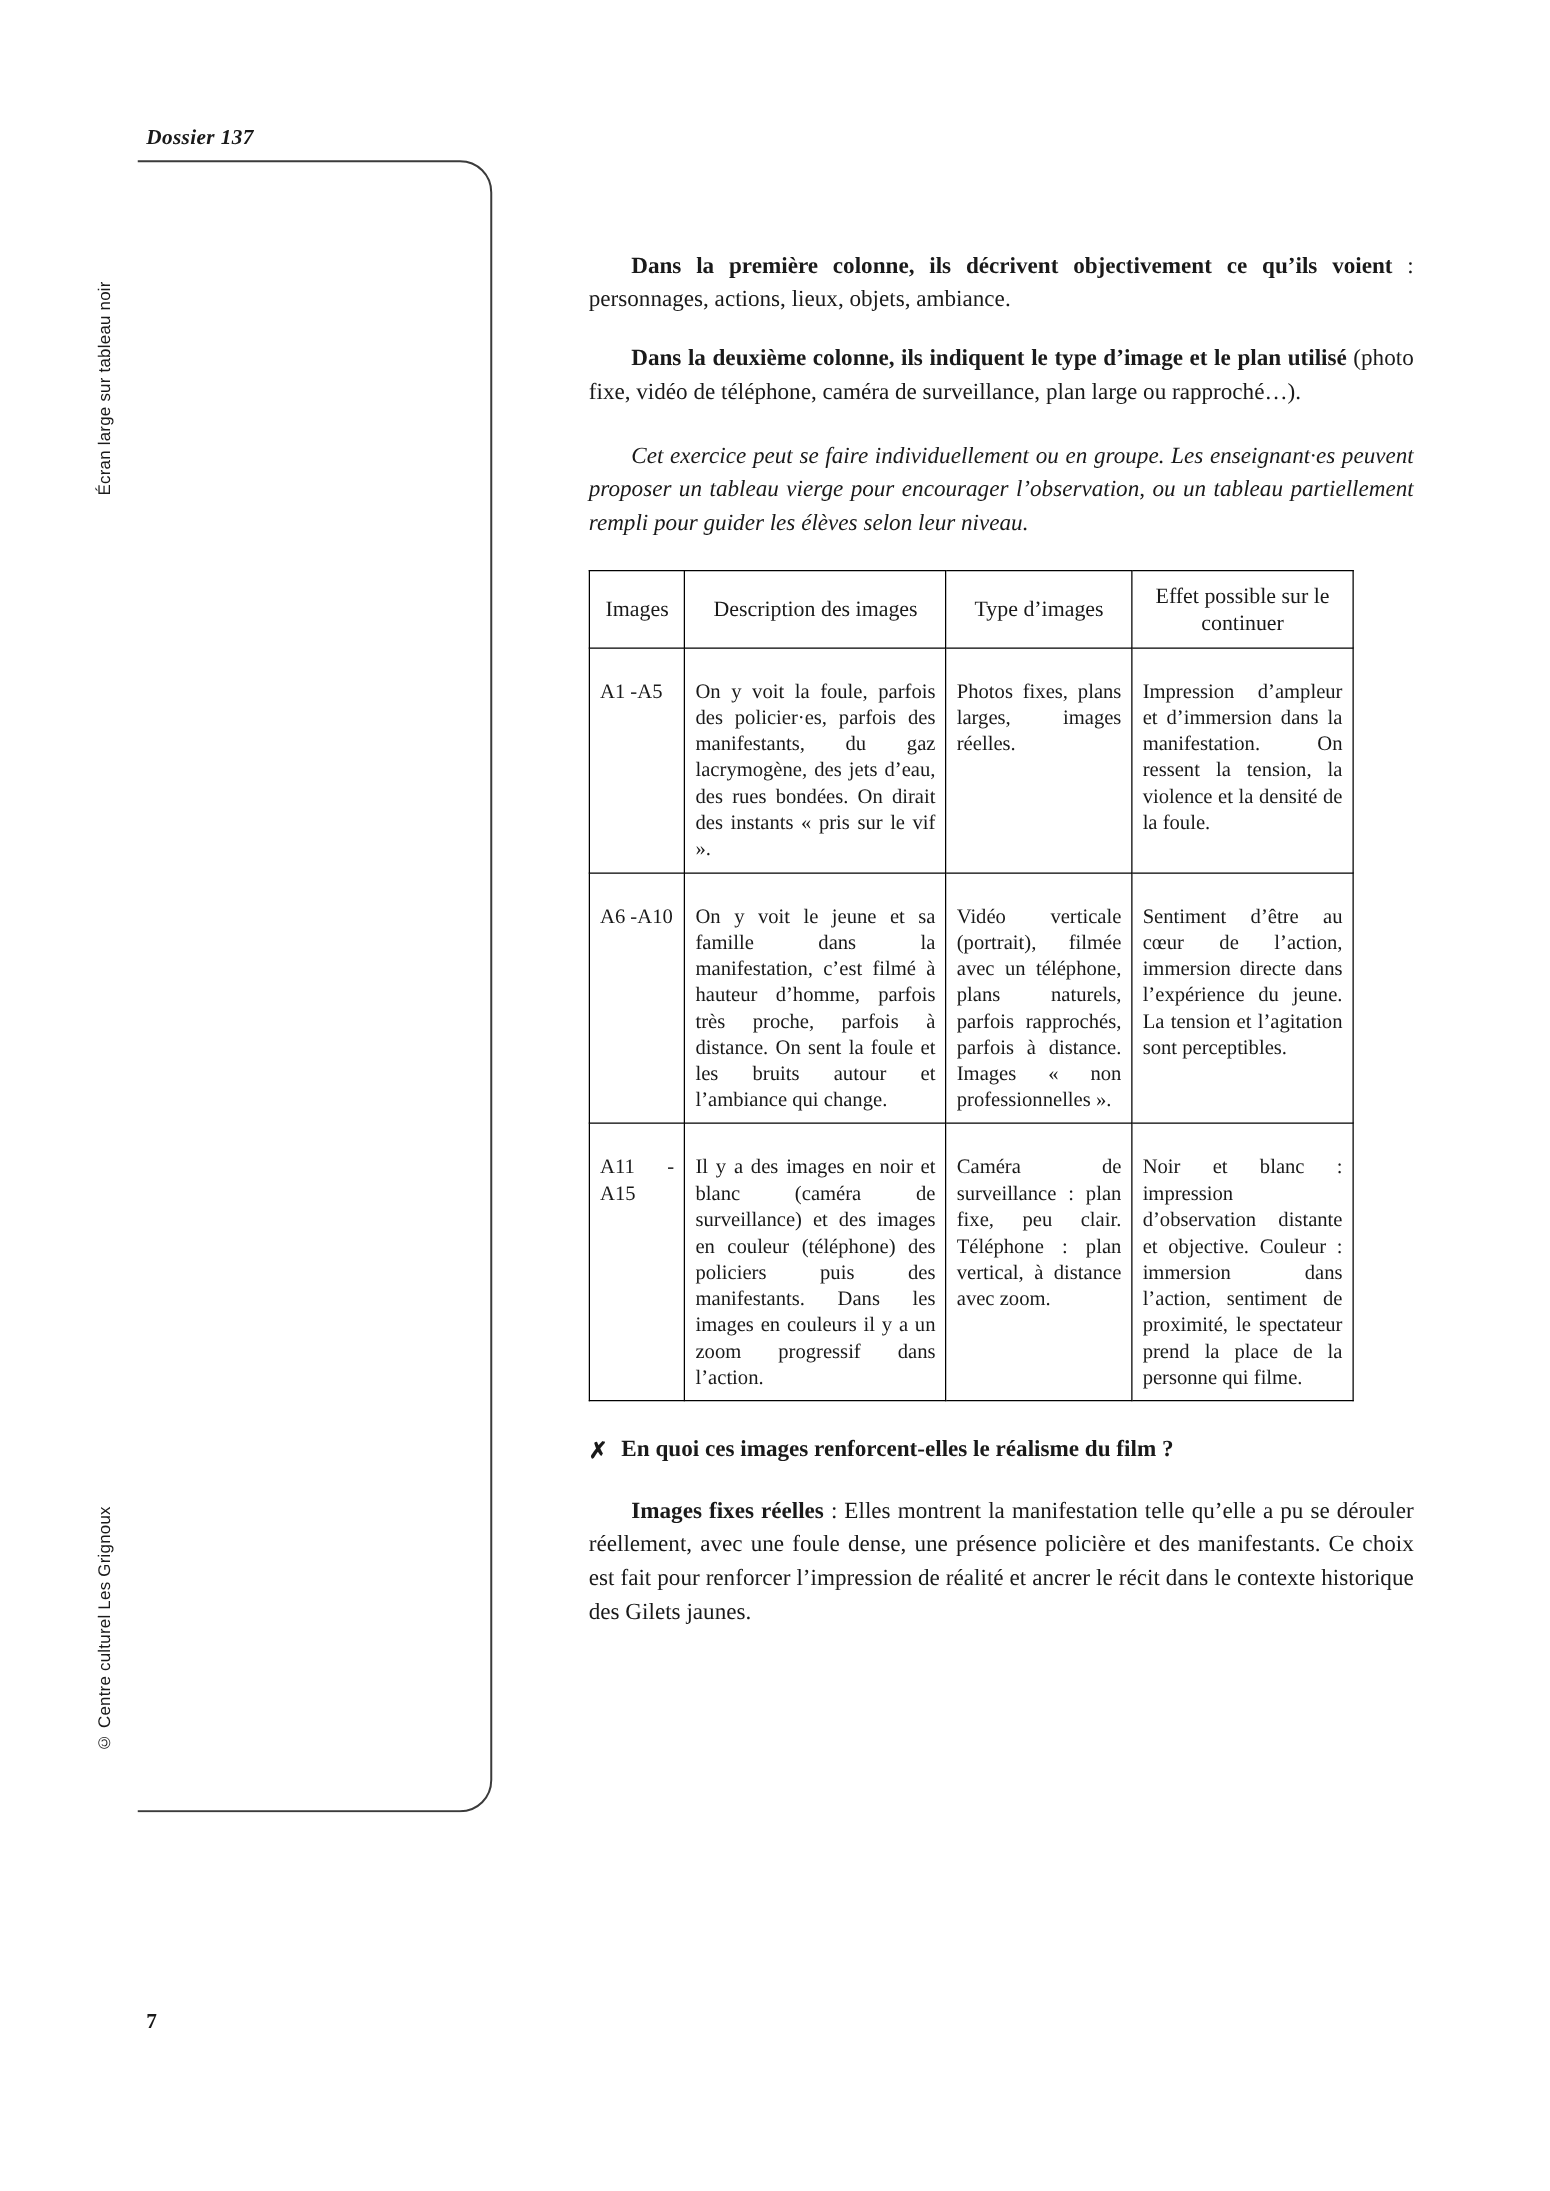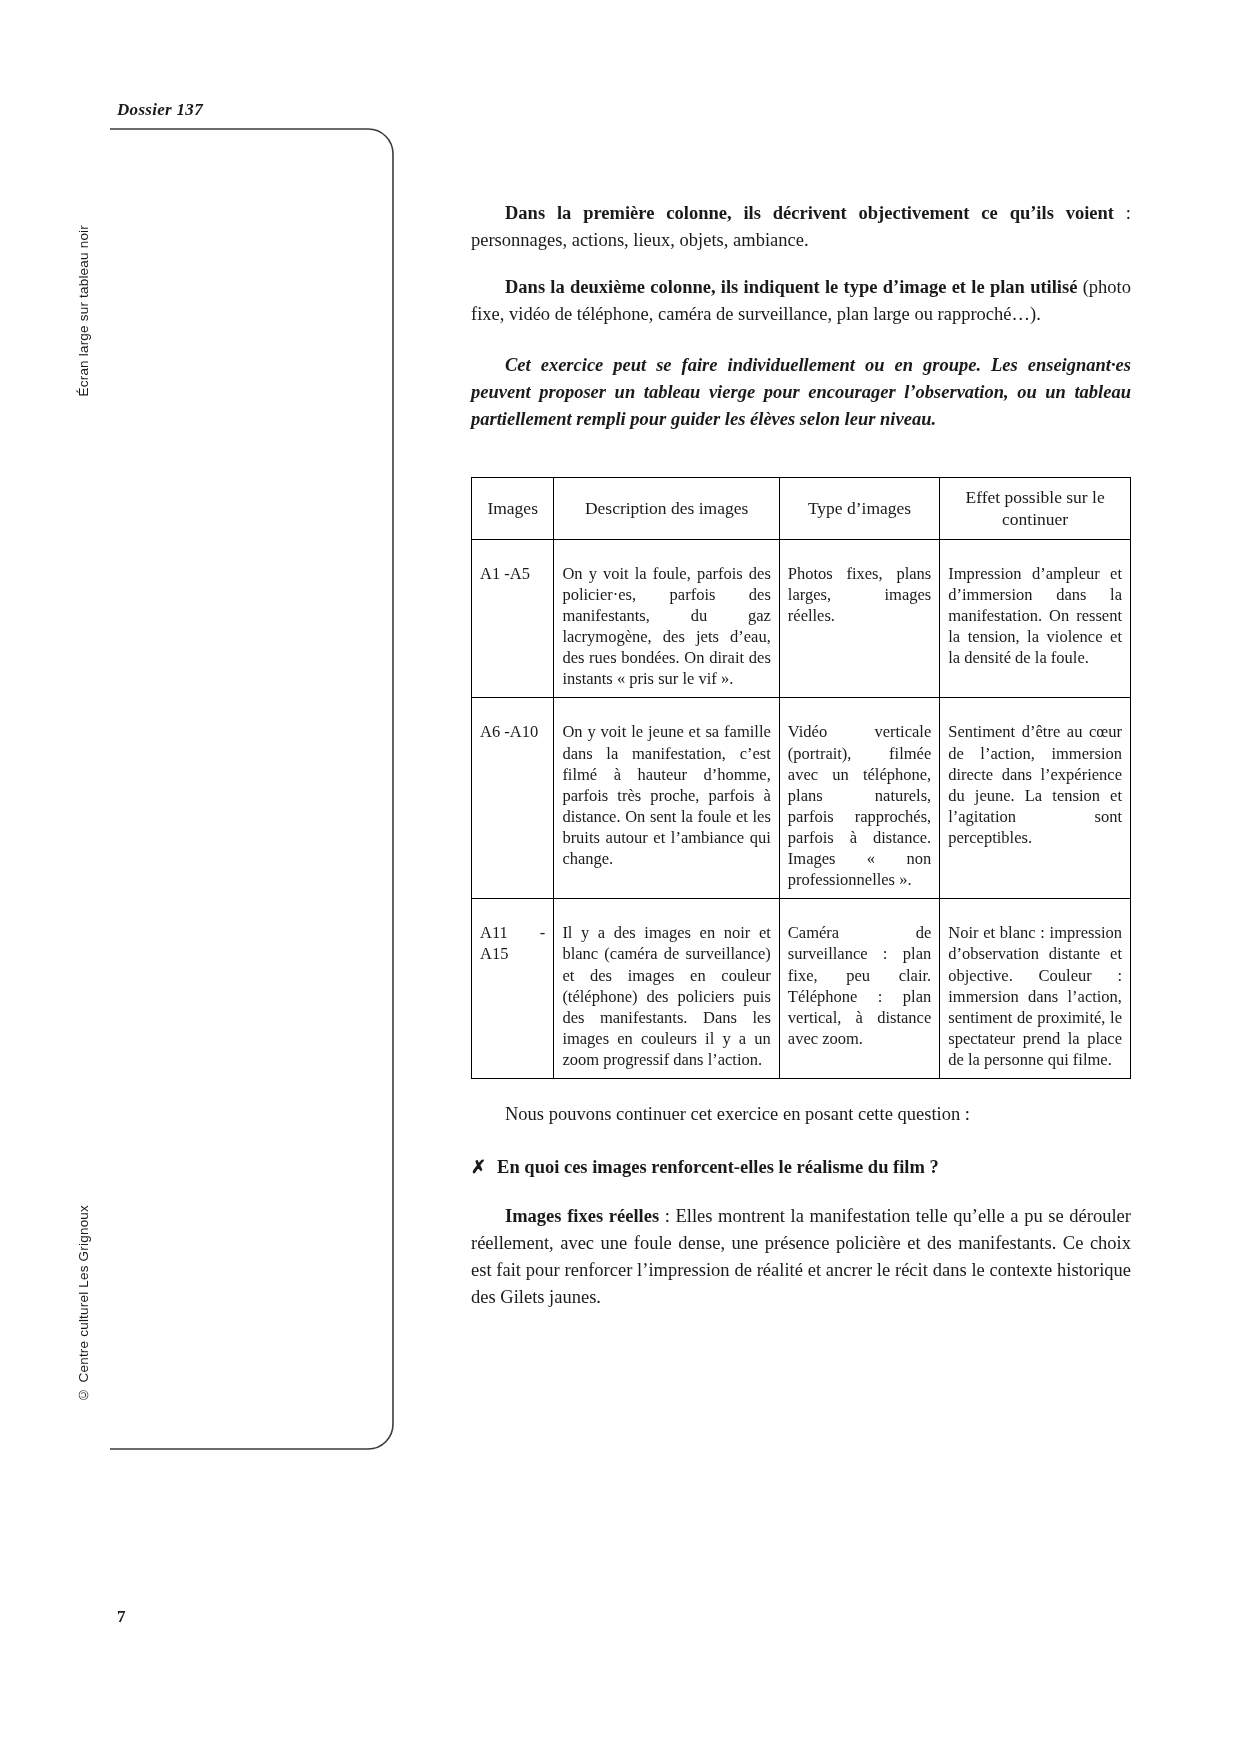--- a/index.html
+++ b/index.html
@@ -89,28 +89,27 @@
   .indent { display: inline-block; width: 34px; }
 
   b.lead { font-weight: bold; }
 
   p.italic-note {
     font-style: italic;
     font-size: 18.5px;
     line-height: 1.46;
     text-align: justify;
     margin: 24px 0 0 0;
-    font-weight: bold;
   }
 
   
   table.grid {
     border-collapse: collapse;
-    width: 660px;
-    margin-top: 44px;
+    width: 612px;
+    margin-top: 23px;
     table-layout: fixed;
   }
   table.grid th, table.grid td {
     border: 1px solid #000;
     vertical-align: top;
     padding: 23px 8px 8px 8px;
     font-size: 16.5px;
     line-height: 1.28;
     text-align: justify;
     text-justify: inter-word;
@@ -226,23 +225,20 @@
         <tr>
           <td class="idcell">A11
 -A15</td>
           <td>Il y a des images en noir et blanc (caméra de surveillance) et des images en couleur (téléphone) des policiers puis des manifestants. Dans les images en couleurs il y a un zoom progressif dans l’action.</td>
           <td>Caméra de surveillance : plan fixe, peu clair. Téléphone : plan vertical, à distance avec zoom.</td>
           <td>Noir et blanc : impression d’observation distante et objective. Couleur : immersion dans l’action, sentiment de proximité, le spectateur prend la place de la personne qui filme.</td>
         </tr>
       </tbody>
     </table>
 
-    <p class="after">
-      <span class="indent"></span><span>Nous pouvons continuer cet exercice en posant cette question :</span>
-    </p>
 
     <div class="question-row">
       <span class="q-bullet">✗</span>
       <span class="q-text">En quoi ces images renforcent-elles le réalisme du film ?</span>
     </div>
 
     <p class="after">
       <span class="indent"></span><b class="lead">Images fixes réelles</b><span> : Elles montrent la manifestation telle qu’elle a pu se dérouler réellement, avec une foule dense, une présence policière et des manifestants. Ce choix est fait pour renforcer l’impression de réalité et ancrer le récit dans le contexte historique des Gilets jaunes.</span>
     </p>
 

